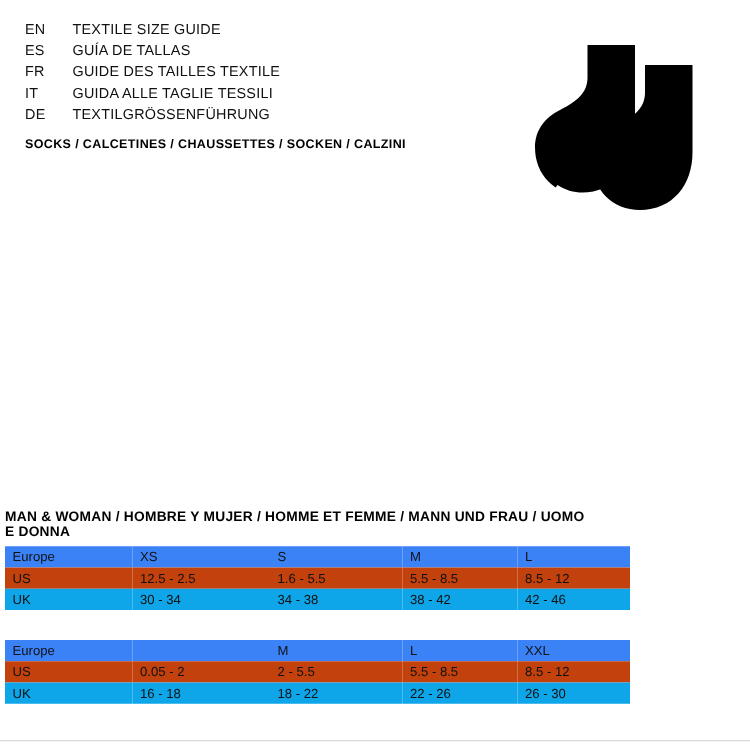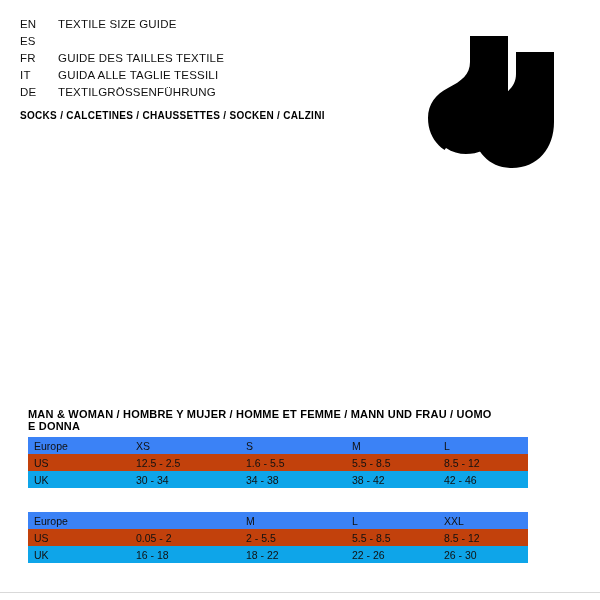--- a/index.html
+++ b/index.html
@@ -60,21 +60,21 @@
     position: absolute;
     left: 400px;
     top: 18px;
     width: 175px;
     height: 160px;
   }
 
   
   .table-section {
     position: absolute;
-    left: 28px;
+    left: 4px;
     width: 470px;
   }
   .section-man { top: 408px; }
   .section-children { top: 512px; }
 
   .section-title {
     font-size: 11px;
     font-weight: bold;
     letter-spacing: 0.2px;
     color: #000000;
@@ -124,20 +124,21 @@
 
 <div class="page">
 
   <div class="lang-block">
     <div class="lang-row">
       <div class="lang-code">EN</div>
       <div class="lang-name">TEXTILE SIZE GUIDE</div>
     </div>
     <div class="lang-row">
       <div class="lang-code">ES</div>
+      <div class="lang-name">GUÍA DE TALLAS</div>
     </div>
     <div class="lang-row">
       <div class="lang-code">FR</div>
       <div class="lang-name">GUIDE DES TAILLES TEXTILE</div>
     </div>
     <div class="lang-row">
       <div class="lang-code">IT</div>
       <div class="lang-name">GUIDA ALLE TAGLIE TESSILI</div>
     </div>
     <div class="lang-row">

